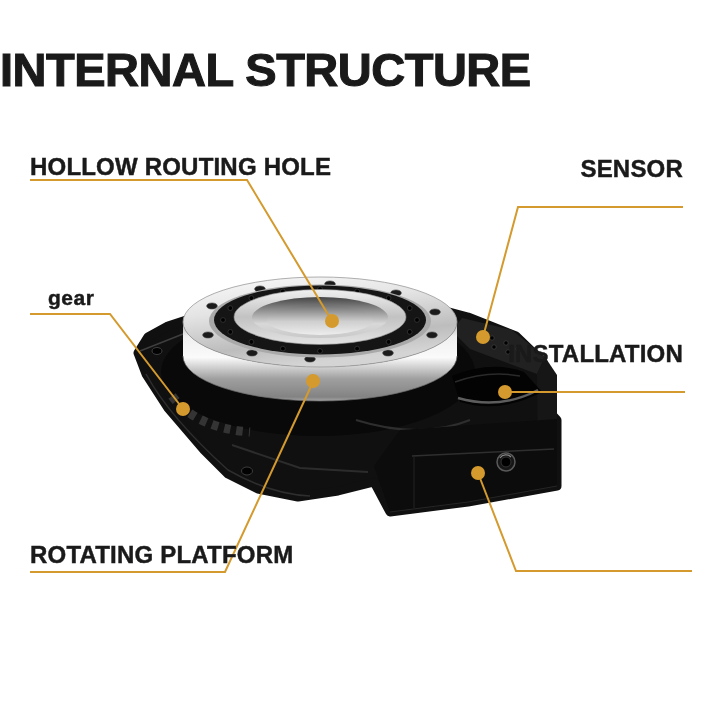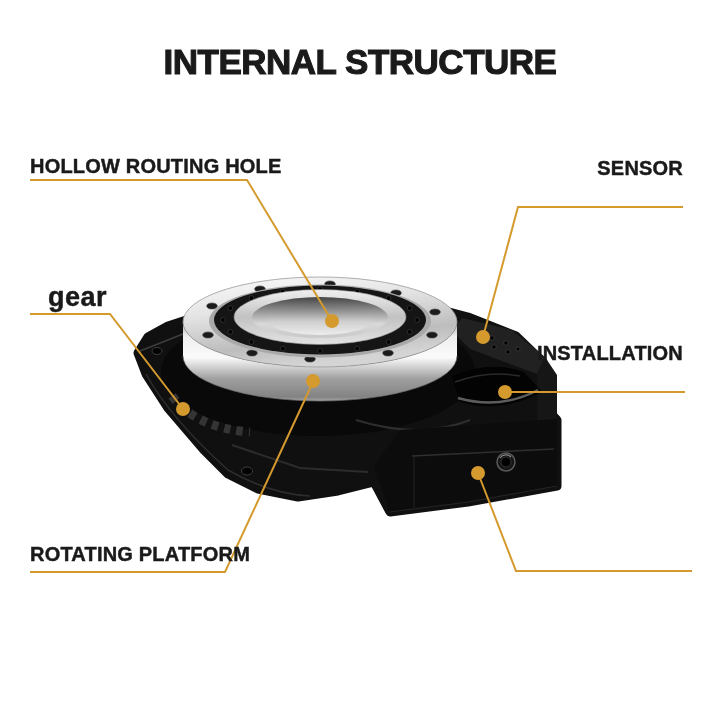--- a/index.html
+++ b/index.html
@@ -7,34 +7,34 @@
     --ink:#1A1A1A;
     --bg:#FFFFFF;
   }
   html,body{margin:0;padding:0;background:var(--bg);}
   .stage{
     position:relative;width:720px;height:720px;overflow:hidden;
     background:var(--bg);
     font-family:"Liberation Sans", sans-serif;
   }
   .title{
-    position:absolute;left:0;right:0;top:42px;text-align:center;
-    font-size:35px;font-weight:bold;letter-spacing:-0.5px;
+    position:absolute;left:0;right:0;top:42px;
+    font-size:47px;font-weight:bold;letter-spacing:-0.5px;
     color:var(--ink);-webkit-text-stroke:1.1px var(--ink);
     white-space:nowrap;
   }
   .lbl{
     position:absolute;font-weight:bold;color:var(--ink);
-    font-size:20px;line-height:23px;letter-spacing:0.2px;
+    font-size:24px;line-height:23px;letter-spacing:0.2px;
     -webkit-text-stroke:0.45px var(--ink);white-space:nowrap;
   }
   .lbl.right{text-align:left;}
   .lbl-hollow{left:30px;top:155px;}
   .lbl-sensor{right:37px;top:157px;}
-  .lbl-gear{left:48px;top:286px;font-size:27px;letter-spacing:0.5px;}
+  .lbl-gear{left:48px;top:286px;font-size:21px;letter-spacing:0.5px;}
   .lbl-install{right:37px;top:342px;}
   .lbl-rotating{left:30px;top:543px;}
   .lbl-connect{right:30px;top:516px;}
   svg.scene{position:absolute;left:0;top:0;width:720px;height:720px;}
   .gline{fill:none;stroke:var(--gold);stroke-width:2;}
   .gdot{fill:var(--gold);}
 </style>
 </head>
 <body>
 

